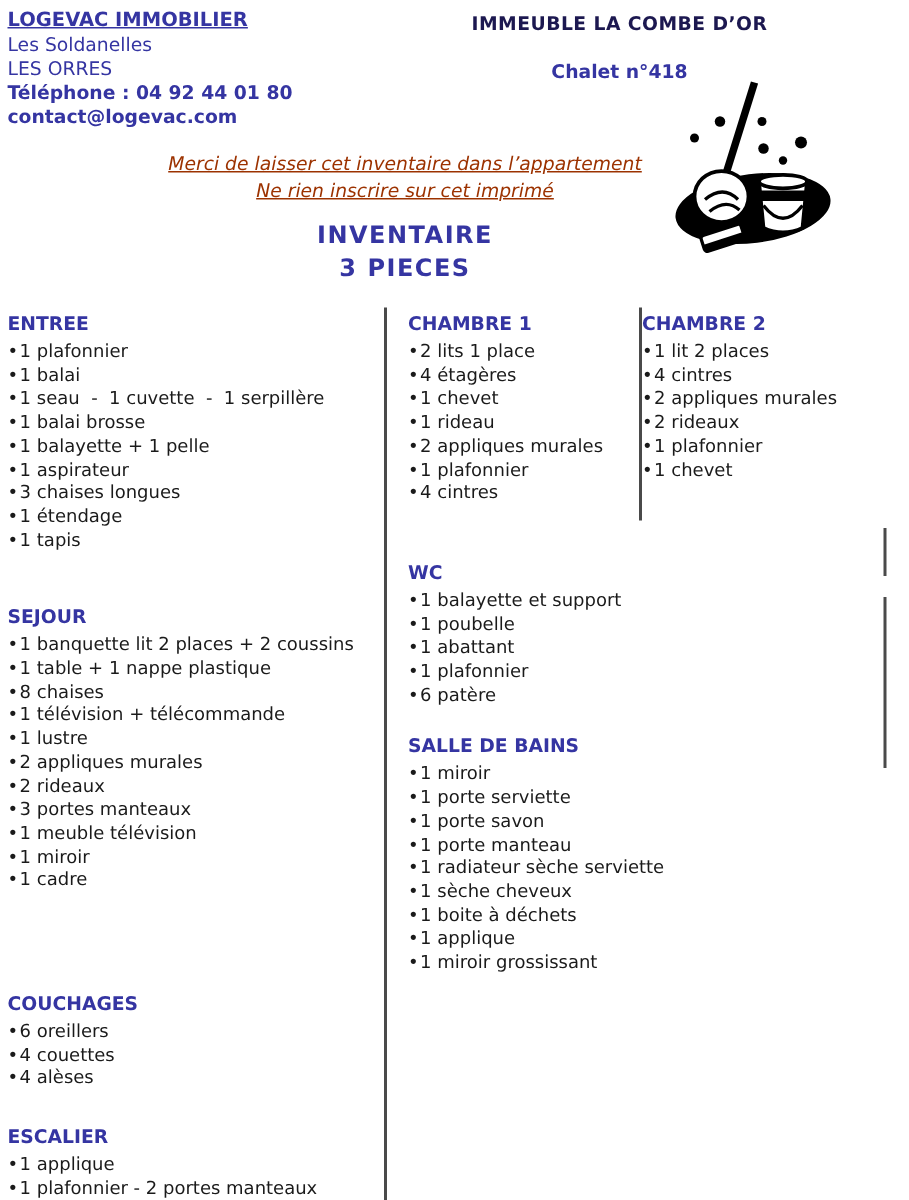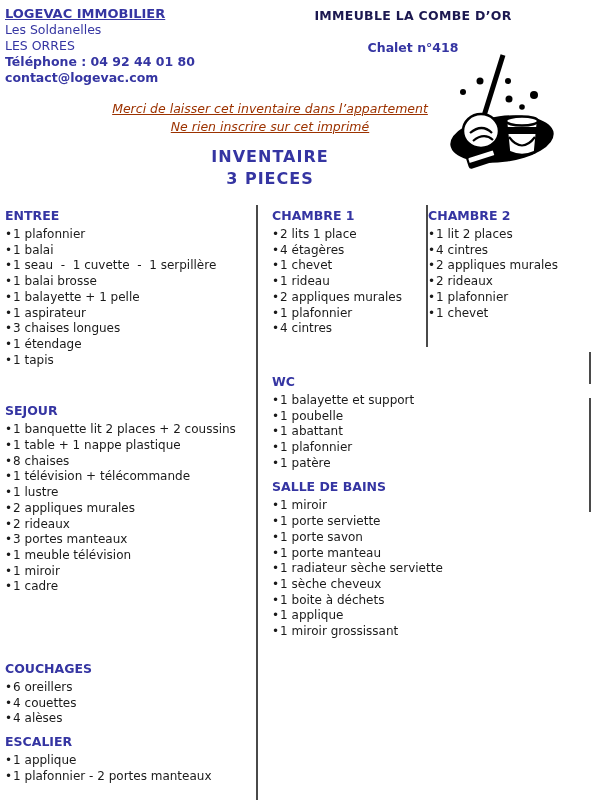--- a/index.html
+++ b/index.html
@@ -36,23 +36,23 @@
   .col{position:absolute;top:207px;}
   .col1{left:5px;width:248px;}
   .col2{left:272px;width:152px;}
   .col3{left:428px;width:152px;}
   .sec-title{color:var(--blue);font-weight:bold;font-size:12.5px;line-height:18px;margin-bottom:2px;}
   ul.items{list-style:none;margin:0;padding:0;}
   li.item{font-size:12px;line-height:15.7px;color:var(--ink);white-space:pre;}
   li.item::before{content:"\2022";margin-right:1px;}
   .sec-sejour{margin-top:34px;}
   .sec-couchages{margin-top:65px;}
-  .sec-escalier{margin-top:6px;}
+  .sec-escalier{margin-top:22px;}
   .sec-wc{margin-top:36px;}
-  .sec-sdb{margin-top:7px;}
+  .sec-sdb{margin-top:17px;}
   
   .vline{position:absolute;width:2px;background:var(--line);}
   .d1{left:256px;top:205px;height:595px;}
   .d2{left:426px;top:205px;height:142px;}
   .r1{left:589px;top:352px;height:32px;}
   .r2{left:589px;top:398px;height:114px;}
 </style>
 </head>
 <body>
 
@@ -172,21 +172,21 @@
           <li class="item">4 cintres</li>
         </ul>
       </div>
       <div class="section sec-wc">
         <div class="sec-title">WC</div>
         <ul class="items">
           <li class="item">1 balayette et support</li>
           <li class="item">1 poubelle</li>
           <li class="item">1 abattant</li>
           <li class="item">1 plafonnier</li>
-          <li class="item">1 patère</li>
+          <li class="item">6 patère</li>
         </ul>
       </div>
       <div class="section sec-sdb">
         <div class="sec-title">SALLE DE BAINS</div>
         <ul class="items">
           <li class="item">1 miroir</li>
           <li class="item">1 porte serviette</li>
           <li class="item">1 porte savon</li>
           <li class="item">1 porte manteau</li>
           <li class="item">1 radiateur sèche serviette</li>

